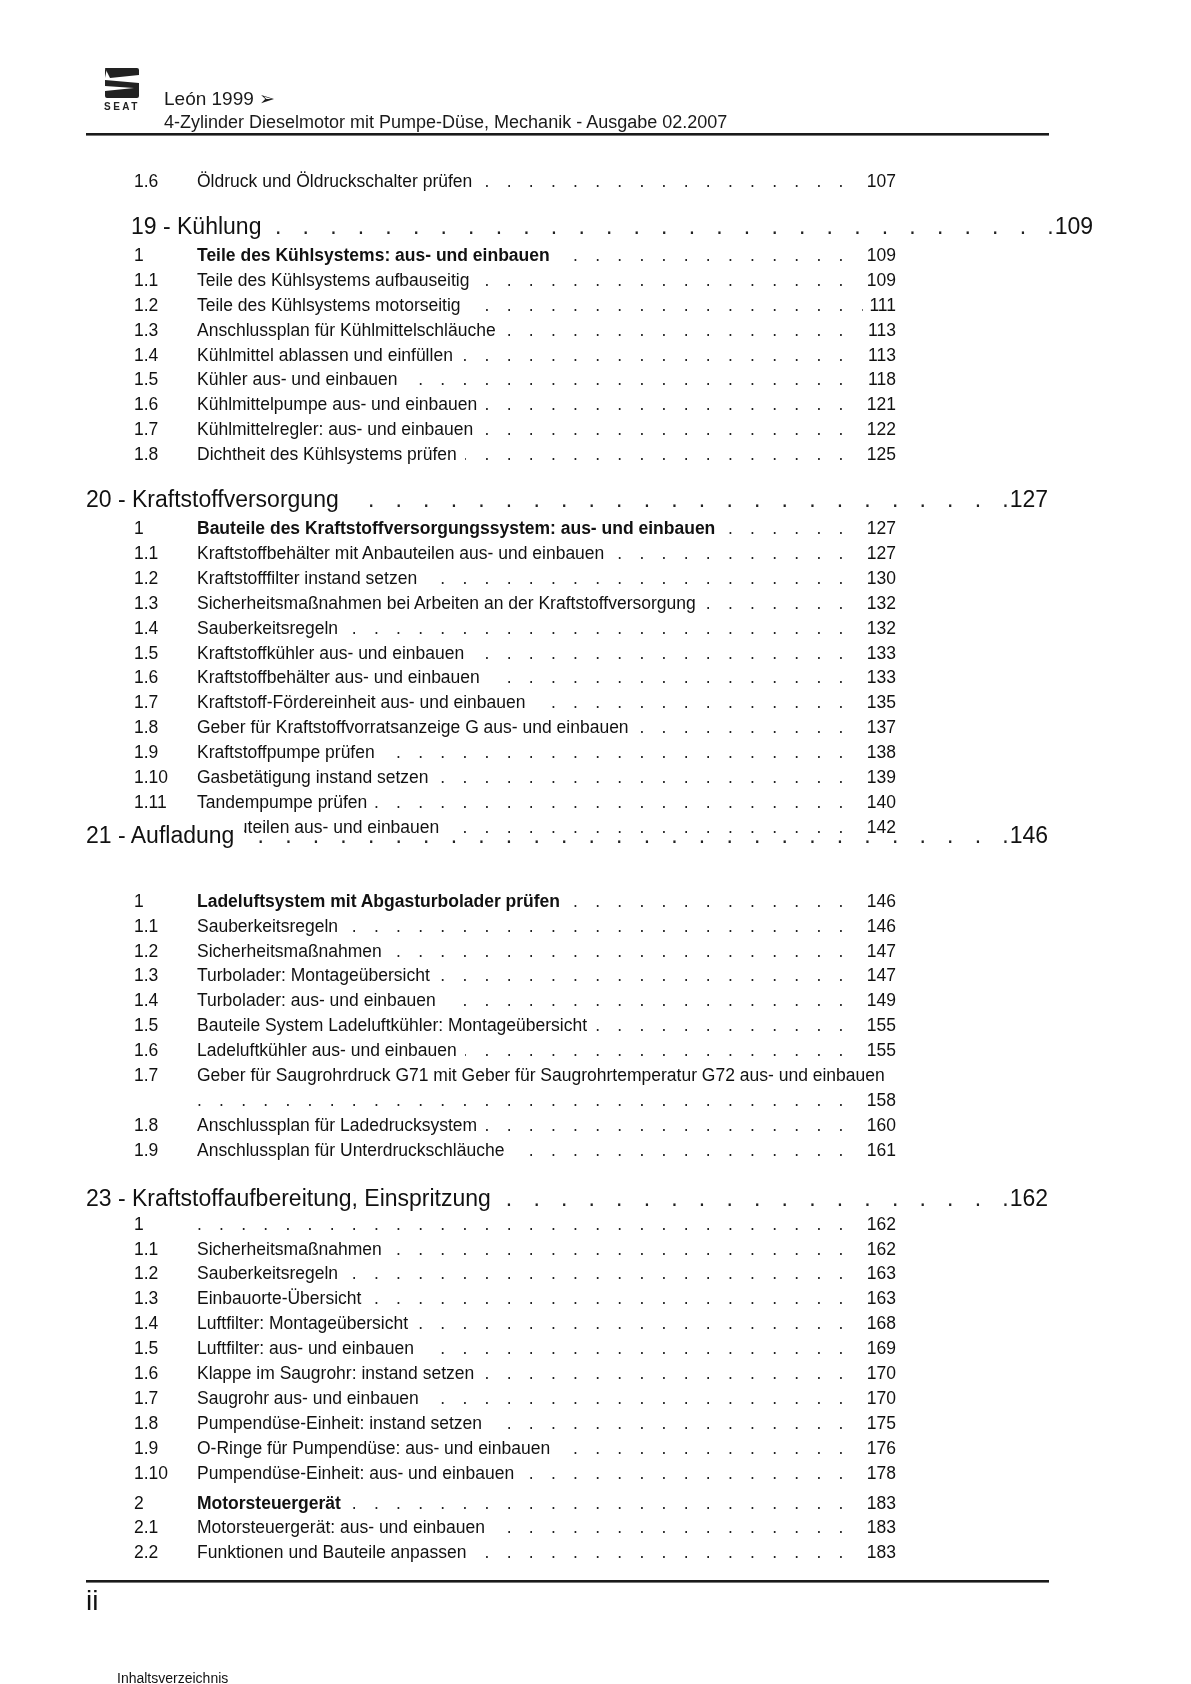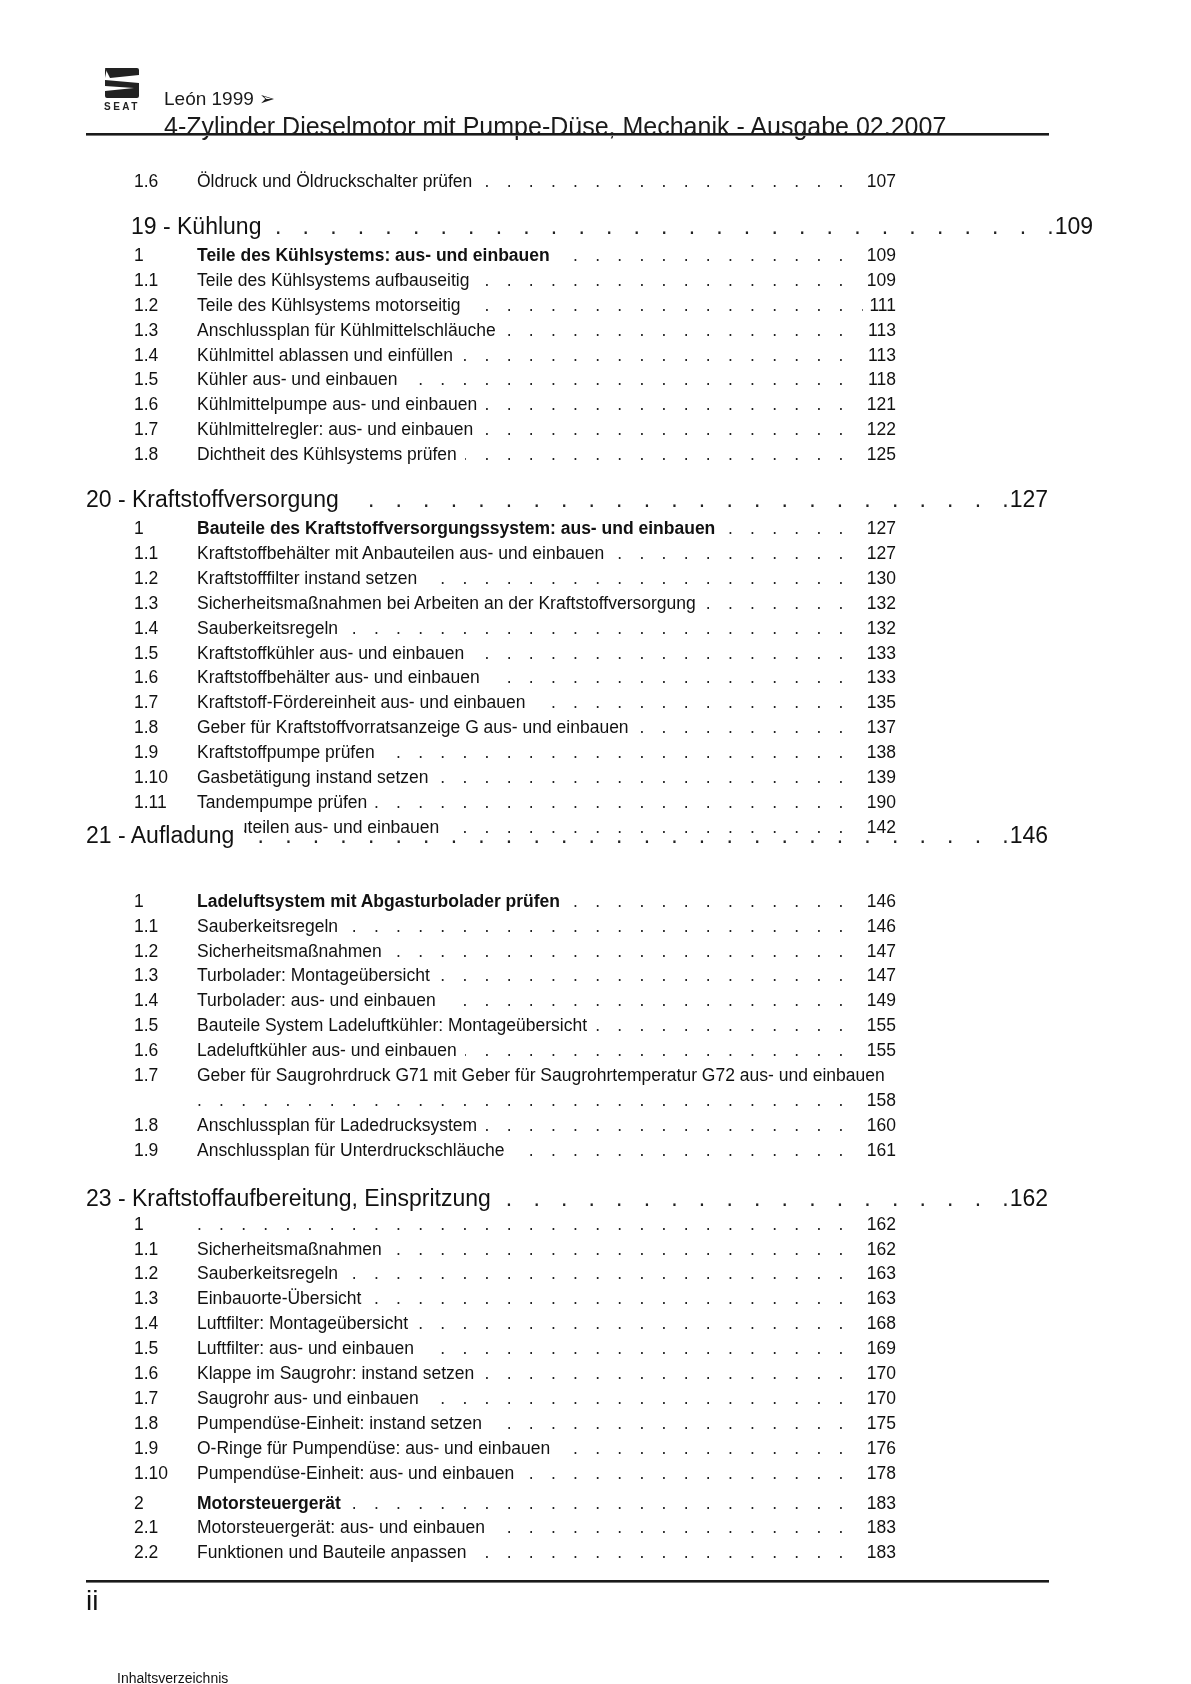--- a/index.html
+++ b/index.html
@@ -3,21 +3,21 @@
 <meta charset="utf-8">
 <style>
   html, body { margin: 0; padding: 0; background: #ffffff; }
   body { width: 1191px; height: 1684px; position: relative; overflow: hidden;
          font-family: "Liberation Sans", sans-serif; color: #111; }
   .logo { position: absolute; left: 96px; top: 66px; width: 52px; height: 48px; }
   .logo svg { display: block; }
   .logo-text { position: absolute; left: 0; top: 35px; width: 52px; text-align: center;
                font-size: 10px; letter-spacing: 2.5px; font-weight: bold; color: #222; }
   .hdr-title { position: absolute; left: 164px; top: 87px; font-size: 19px; color: #1a1a1a; }
-  .hdr-sub { position: absolute; left: 164px; top: 112px; font-size: 25px; color: #1a1a1a; white-space: nowrap; }
+  .hdr-sub { position: absolute; left: 164px; top: 112px; font-size: 18px; color: #1a1a1a; white-space: nowrap; }
   .rule { position: absolute; left: 86px; width: 963px; height: 2px; background: #1a1a1a; border-bottom: 1px solid #777; }
   .rule.top { top: 133px; }
   .rule.bottom { top: 1580px; }
 
   .toc { position: absolute; left: 0; top: 0; width: 1191px; height: 1684px; }
   .row { position: absolute; left: 0; width: 1041px; height: 24px; }
   .row .num { position: absolute; left: 134px; font-size: 17.5px; top: 0; line-height: 24px; }
   .row .title { position: absolute; left: 197px; font-size: 17.5px; top: 0; line-height: 24px; white-space: nowrap; background: #fff; padding-right: 8px; z-index: 2; }
   .row.bold .title { font-weight: bold; }
   .row .page { position: absolute; right: 145px; font-size: 17.5px; top: 0; line-height: 24px; background: #fff; padding-left: 6px; z-index: 2; }
@@ -183,21 +183,21 @@
     <div class="row" style="top: 765px;">
       <span class="num">1.10</span>
       <span class="title">Gasbetätigung instand setzen</span>
       <span class="dots"> . . . . . . . . . . . . . . . . . . . . . . . . . . . . . . . . . . . . . . . . . . . . . . . . . . . . . . . . . . . . . . . . . . . . . . . . . . . . . . . . . . . . . . . . . . . . . . . . . . . . . . . . . . . . . . . . . . . . . . . . . . . . . . . . . . . . . . . . . . . . . . . . . . . . . . . . . . . . . . . . . . . . . . . . . . . . . . . . . . . . . . . . . . . . . . . . . . . . . . . .</span>
       <span class="page">139</span>
     </div>
     <div class="row" style="top: 789.9px;">
       <span class="num">1.11</span>
       <span class="title">Tandempumpe prüfen</span>
       <span class="dots"> . . . . . . . . . . . . . . . . . . . . . . . . . . . . . . . . . . . . . . . . . . . . . . . . . . . . . . . . . . . . . . . . . . . . . . . . . . . . . . . . . . . . . . . . . . . . . . . . . . . . . . . . . . . . . . . . . . . . . . . . . . . . . . . . . . . . . . . . . . . . . . . . . . . . . . . . . . . . . . . . . . . . . . . . . . . . . . . . . . . . . . . . . . . . . . . . . . . . . . . .</span>
-      <span class="page">190</span>
+      <span class="page">140</span>
     </div>
     <div class="row" style="top: 814.8px;">
       <span class="num">1.12</span>
       <span class="title">Anbauteilen aus- und einbauen</span>
       <span class="dots"> . . . . . . . . . . . . . . . . . . . . . . . . . . . . . . . . . . . . . . . . . . . . . . . . . . . . . . . . . . . . . . . . . . . . . . . . . . . . . . . . . . . . . . . . . . . . . . . . . . . . . . . . . . . . . . . . . . . . . . . . . . . . . . . . . . . . . . . . . . . . . . . . . . . . . . . . . . . . . . . . . . . . . . . . . . . . . . . . . . . . . . . . . . . . . . . . . . . . . . . .</span>
       <span class="page">142</span>
     </div>
     <div class="chapter" style="top: 820px;">
       <span class="title">21 - Aufladung</span>
       <span class="dots"> . . . . . . . . . . . . . . . . . . . . . . . . . . . . . . . . . . . . . . . . . . . . . . . . . . . . . . . . . . . . . . . . . . . . . . . . . . . . . . . . . . . . . . . . . . . . . . . . . . . . . . . . . . . . . . . . . . . . . . . . . . . . . . . . . . . . . . . . . . . . . . . . . . . . . . . . . . . . . . . . . . . . . . . . . . . . . . . . . . . . . . . . . . . . . . . . . . . . . . . .</span>

